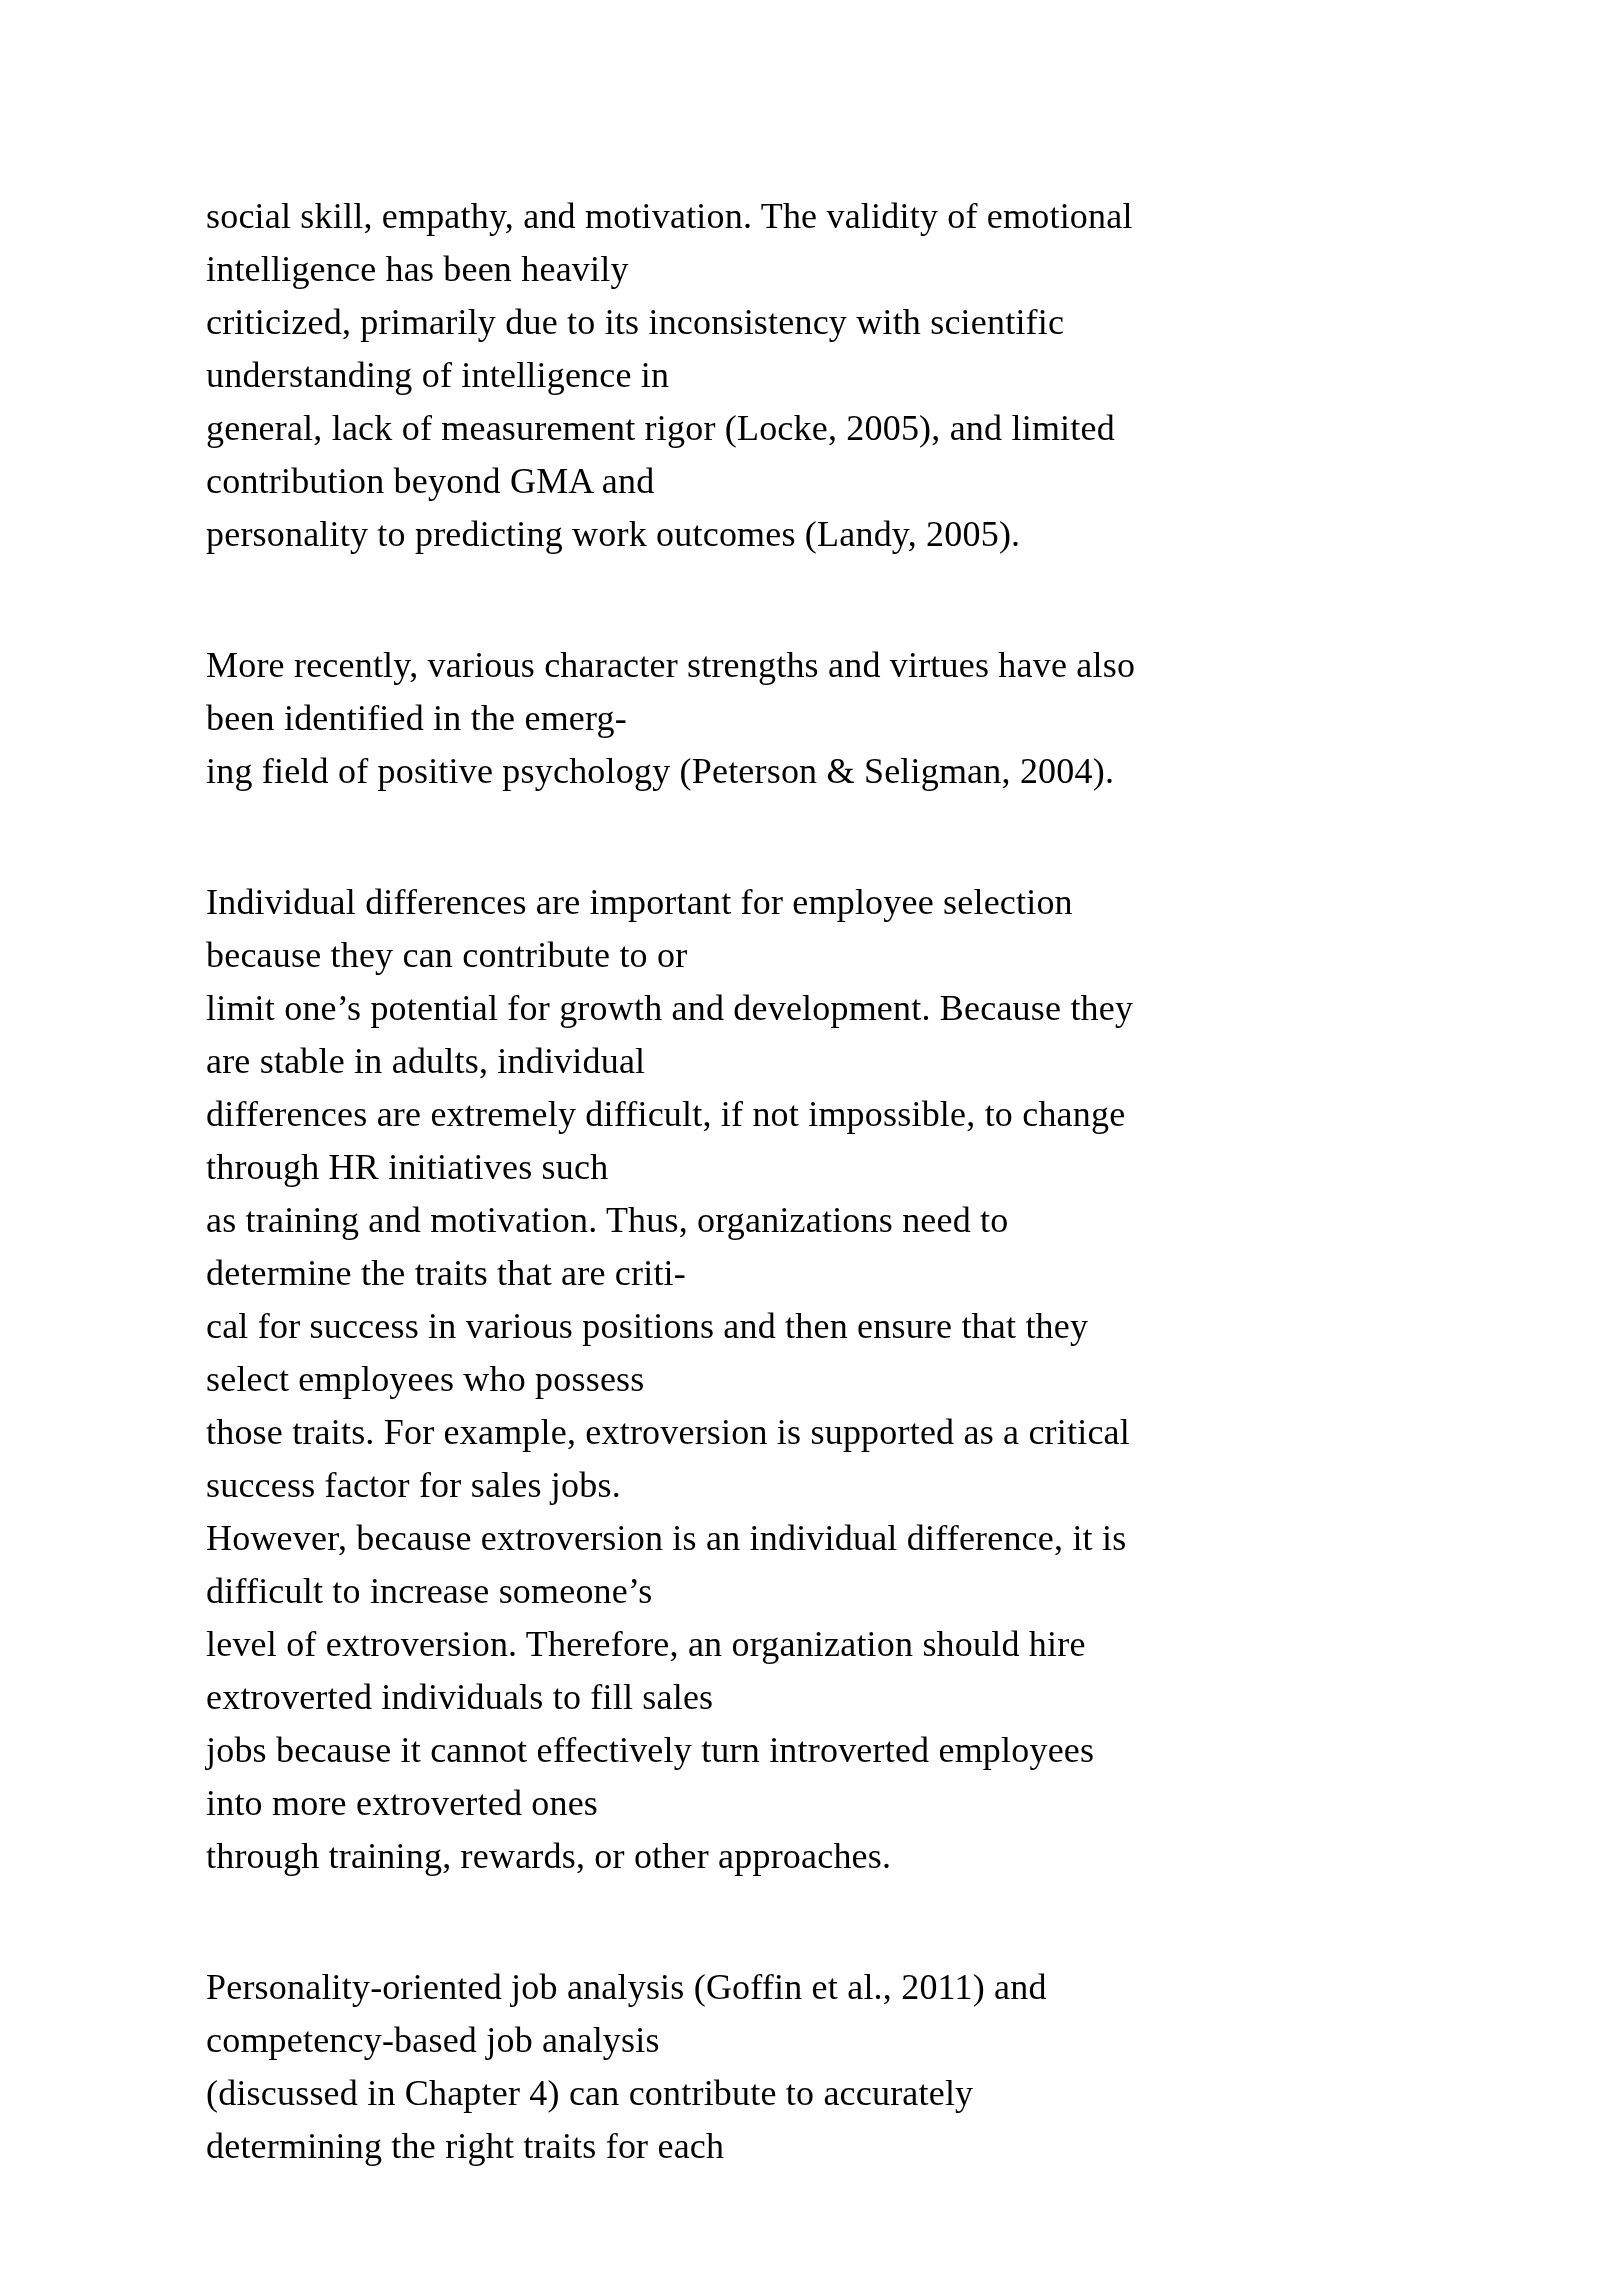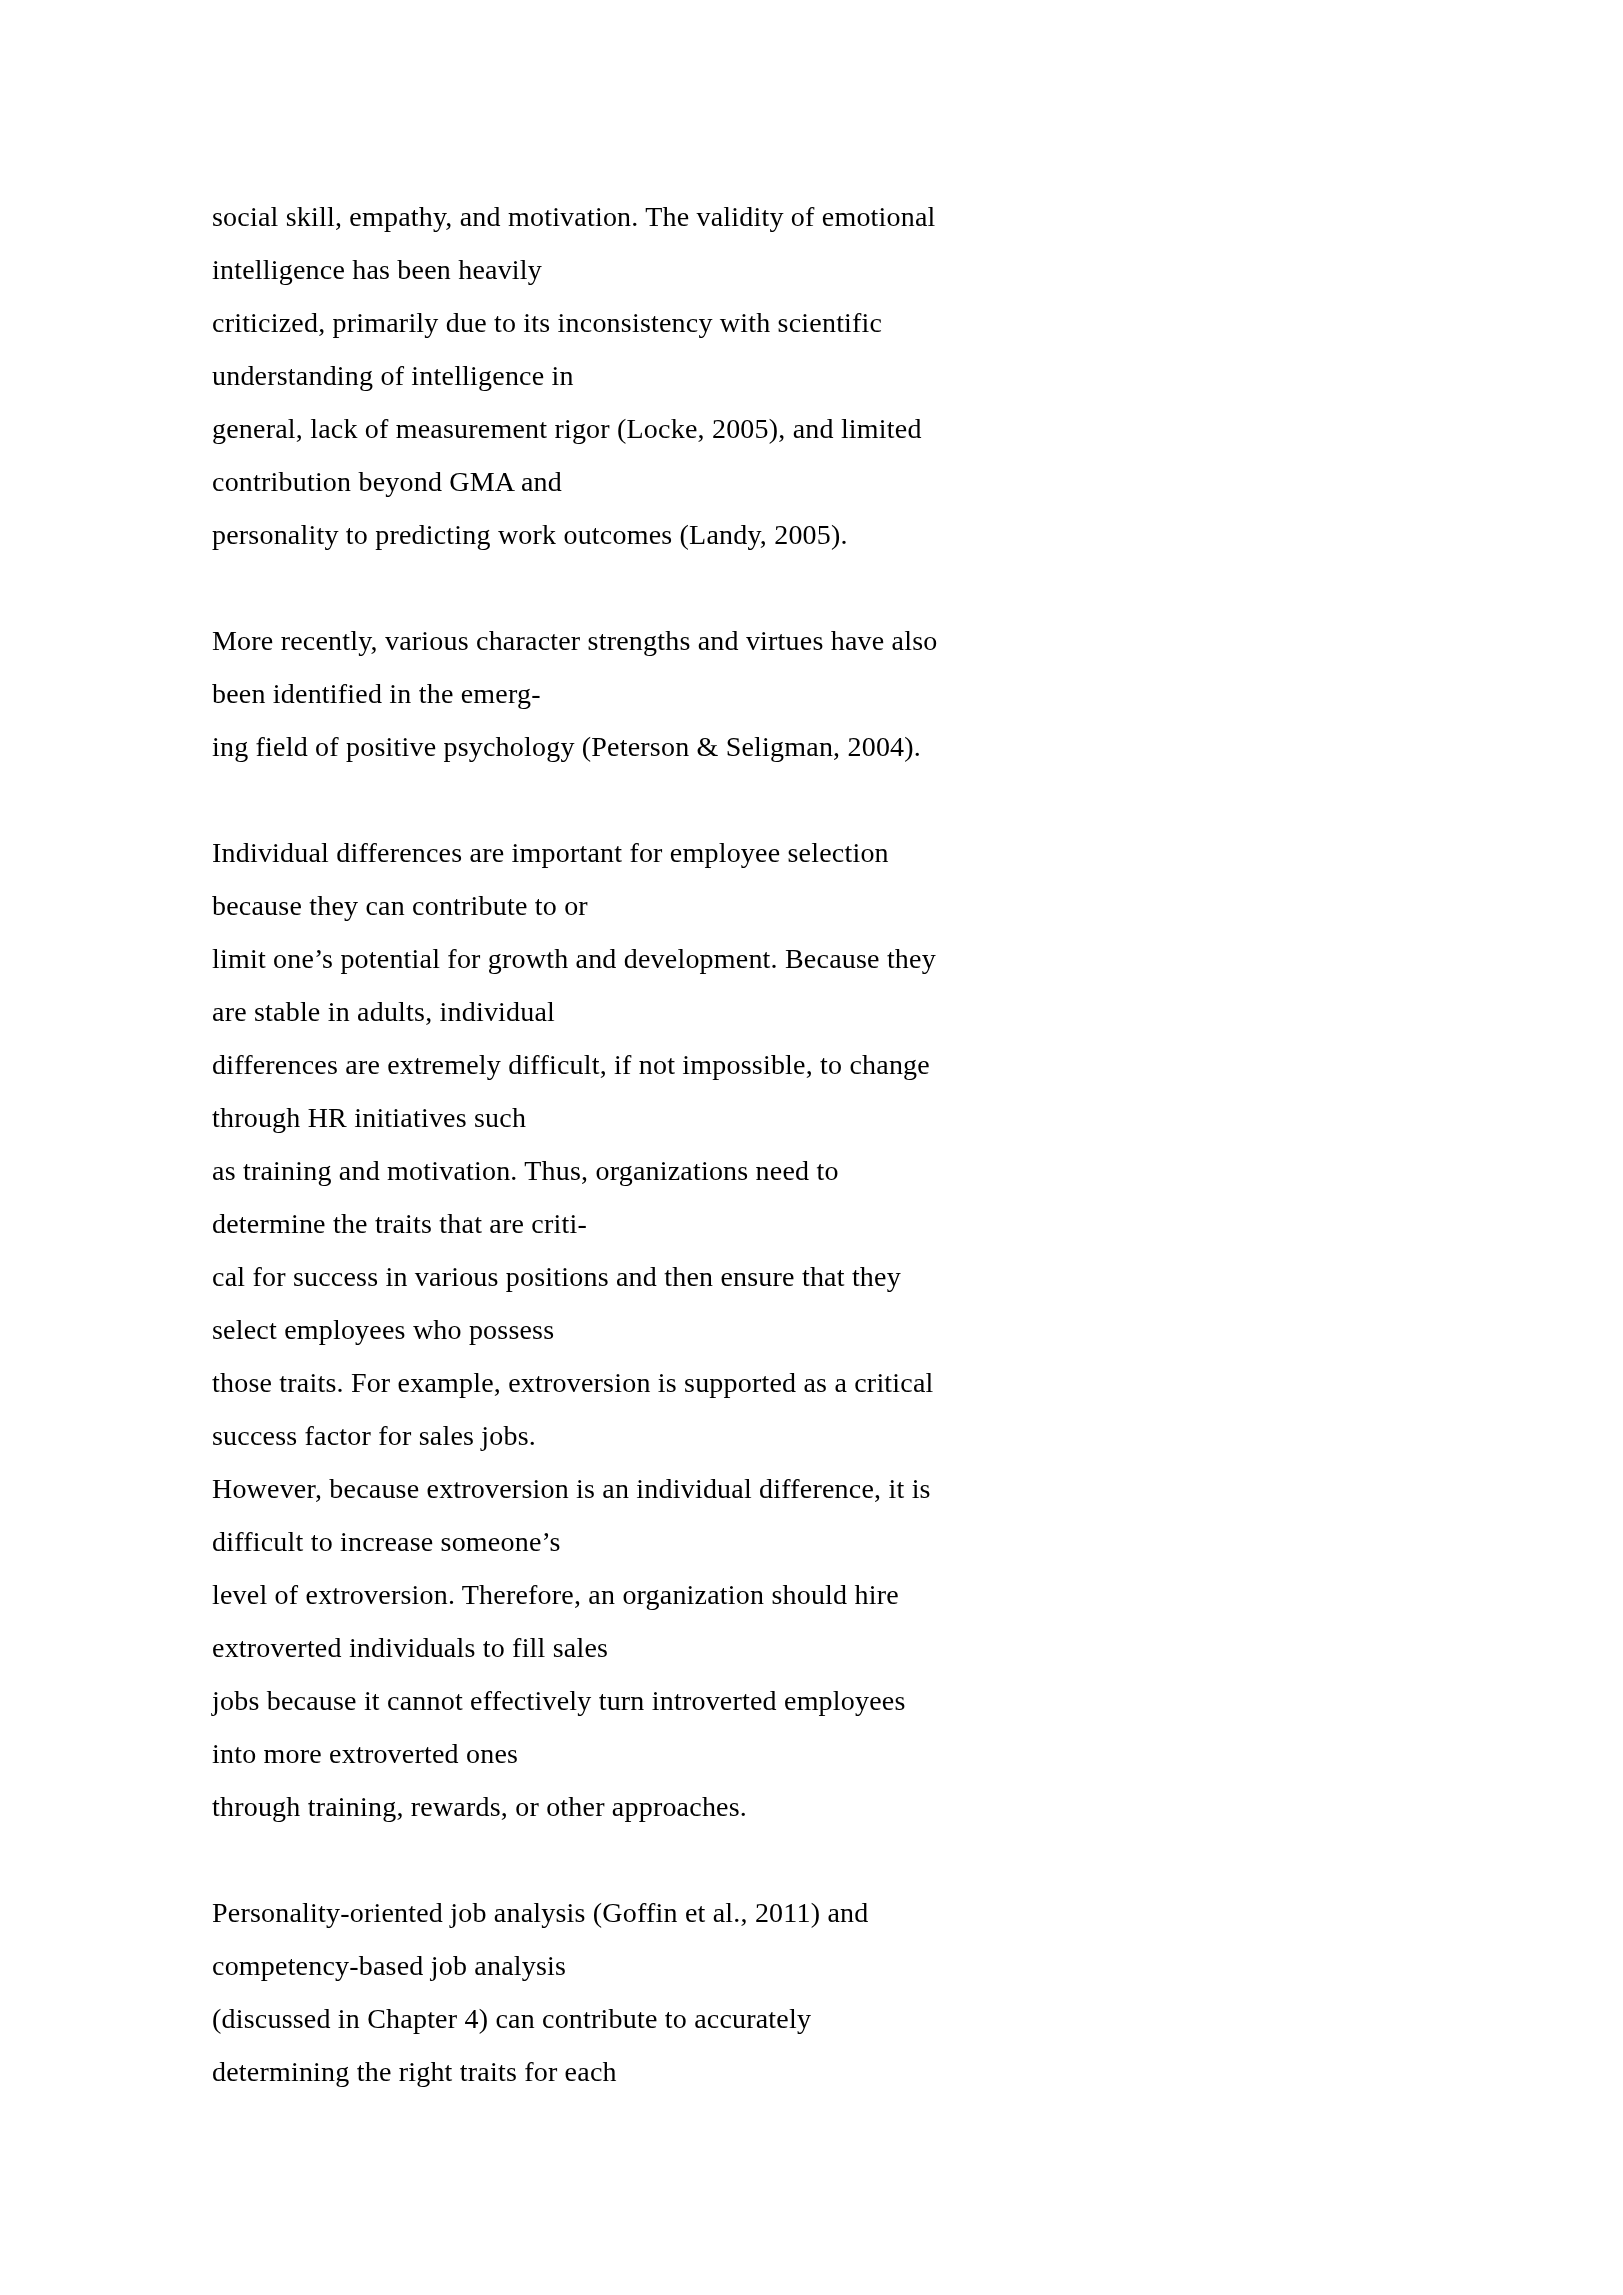--- a/index.html
+++ b/index.html
@@ -9,32 +9,32 @@
   }
   .page {
     position: relative;
     width: 1623px;
     height: 2295px;
     background: #ffffff;
     overflow: hidden;
   }
   .body-text {
     position: absolute;
-    left: 212px;
+    left: 206px;
     top: 190px;
     width: 1363px;
     color: #000000;
     font-family: "Liberation Serif", "DejaVu Serif", serif;
-    font-size: 28px;
+    font-size: 36px;
     line-height: 53px;
     white-space: pre;
     letter-spacing: 0.2px;
   }
   .paragraph + .paragraph {
-    margin-top: 53px; 
+    margin-top: 78px; 
   }
   .text-line {
     min-height: 53px;
   }
 </style>
 </head>
 <body>
 
 <div class="page">
   <div class="body-text" style="color: rgb(0, 0, 0);"><div class="paragraph"><div class="text-line">social skill, empathy, and motivation. The validity of emotional</div><div class="text-line">intelligence has been heavily</div><div class="text-line">criticized, primarily due to its inconsistency with scientific</div><div class="text-line">understanding of intelligence in</div><div class="text-line">general, lack of measurement rigor (Locke, 2005), and limited</div><div class="text-line">contribution beyond GMA and</div><div class="text-line">personality to predicting work outcomes (Landy, 2005).</div></div><div class="paragraph"><div class="text-line">More recently, various character strengths and virtues have also</div><div class="text-line">been identified in the emerg-</div><div class="text-line">ing field of positive psychology (Peterson &amp; Seligman, 2004).</div></div><div class="paragraph"><div class="text-line">Individual differences are important for employee selection</div><div class="text-line">because they can contribute to or</div><div class="text-line">limit one’s potential for growth and development. Because they</div><div class="text-line">are stable in adults, individual</div><div class="text-line">differences are extremely difficult, if not impossible, to change</div><div class="text-line">through HR initiatives such</div><div class="text-line">as training and motivation. Thus, organizations need to</div><div class="text-line">determine the traits that are criti-</div><div class="text-line">cal for success in various positions and then ensure that they</div><div class="text-line">select employees who possess</div><div class="text-line">those traits. For example, extroversion is supported as a critical</div><div class="text-line">success factor for sales jobs.</div><div class="text-line">However, because extroversion is an individual difference, it is</div><div class="text-line">difficult to increase someone’s</div><div class="text-line">level of extroversion. Therefore, an organization should hire</div><div class="text-line">extroverted individuals to fill sales</div><div class="text-line">jobs because it cannot effectively turn introverted employees</div><div class="text-line">into more extroverted ones</div><div class="text-line">through training, rewards, or other approaches.</div></div><div class="paragraph"><div class="text-line">Personality-oriented job analysis (Goffin et al., 2011) and</div><div class="text-line">competency-based job analysis</div><div class="text-line">(discussed in Chapter 4) can contribute to accurately</div><div class="text-line">determining the right traits for each</div></div></div>

